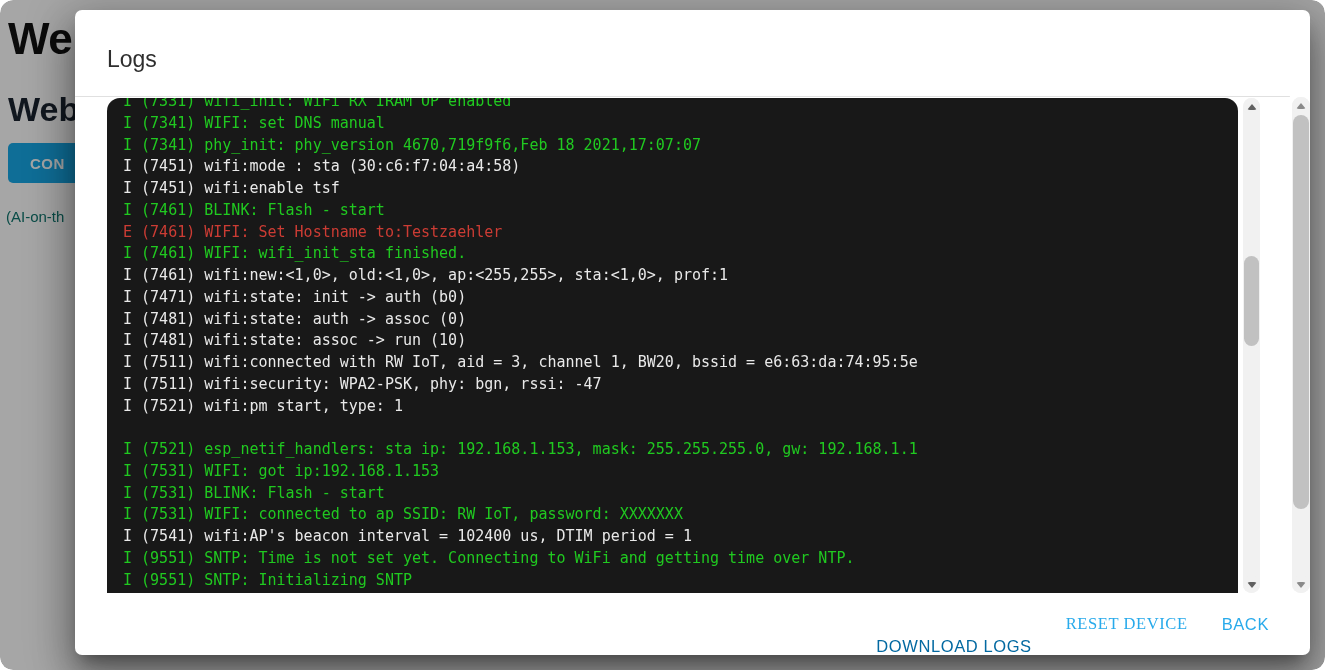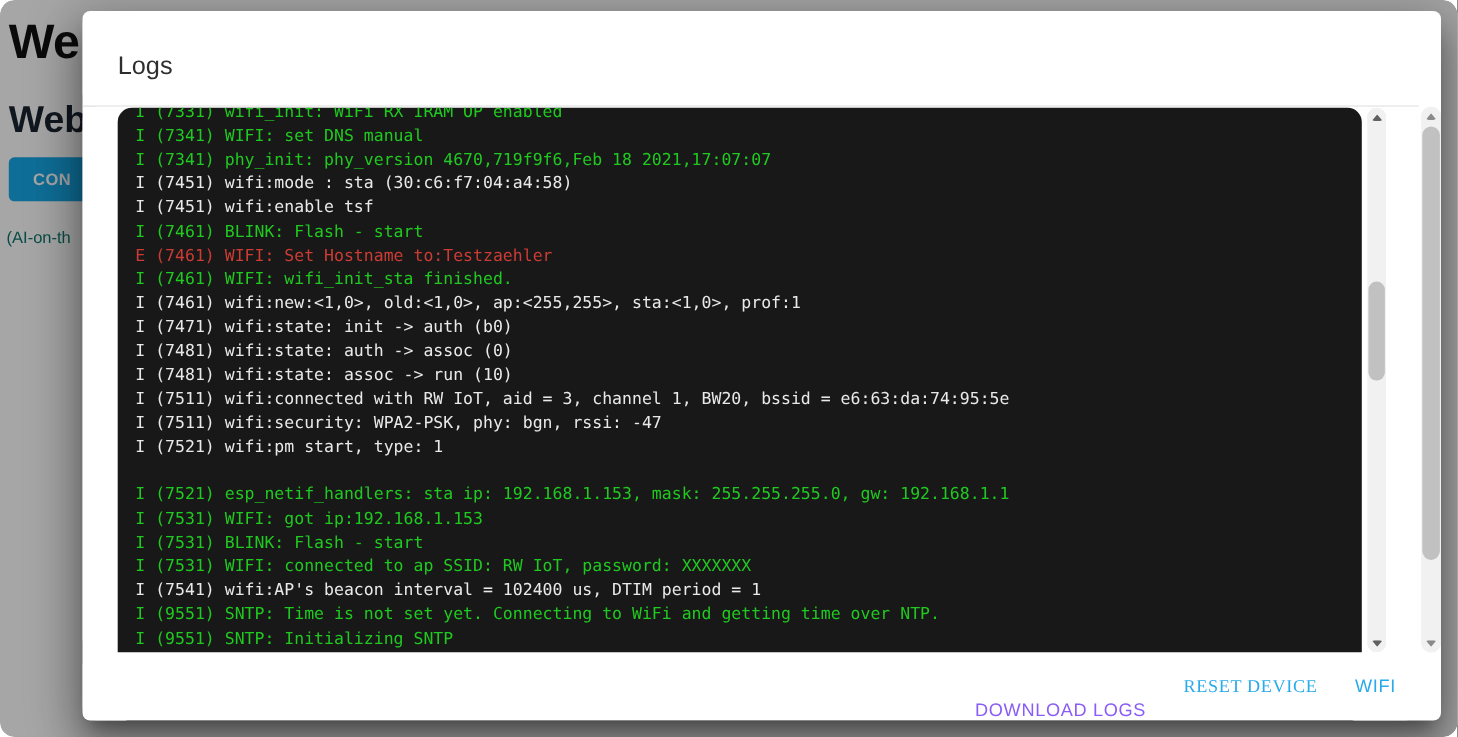--- a/index.html
+++ b/index.html
@@ -98,19 +98,19 @@
           </div>
         <div class="sb-thumb"></div>
         <div class="sb-btn down">
             <div class="tri-down"></div>
           </div>
       </div>
 
     </div>
 
     <div class="modal-footer" id="modal-footer">
-        <button class="footer-btn" style="color: #8b5cf6; margin-top: 44px;">DOWNLOAD LOGS</button>
+        <button class="footer-btn" style="color: #0369a1; margin-top: 44px;">DOWNLOAD LOGS</button>
         <button class="footer-btn" style="color: rgb(40, 170, 235); font-family: Liberation Serif, serif;">RESET DEVICE</button>
-        <button class="footer-btn" style="color: rgb(40, 170, 235);">WIFI</button>
+        <button class="footer-btn" style="color: rgb(40, 170, 235);">BACK</button>
       </div>
 
   </div>
 </div>
 
 </body></html>

